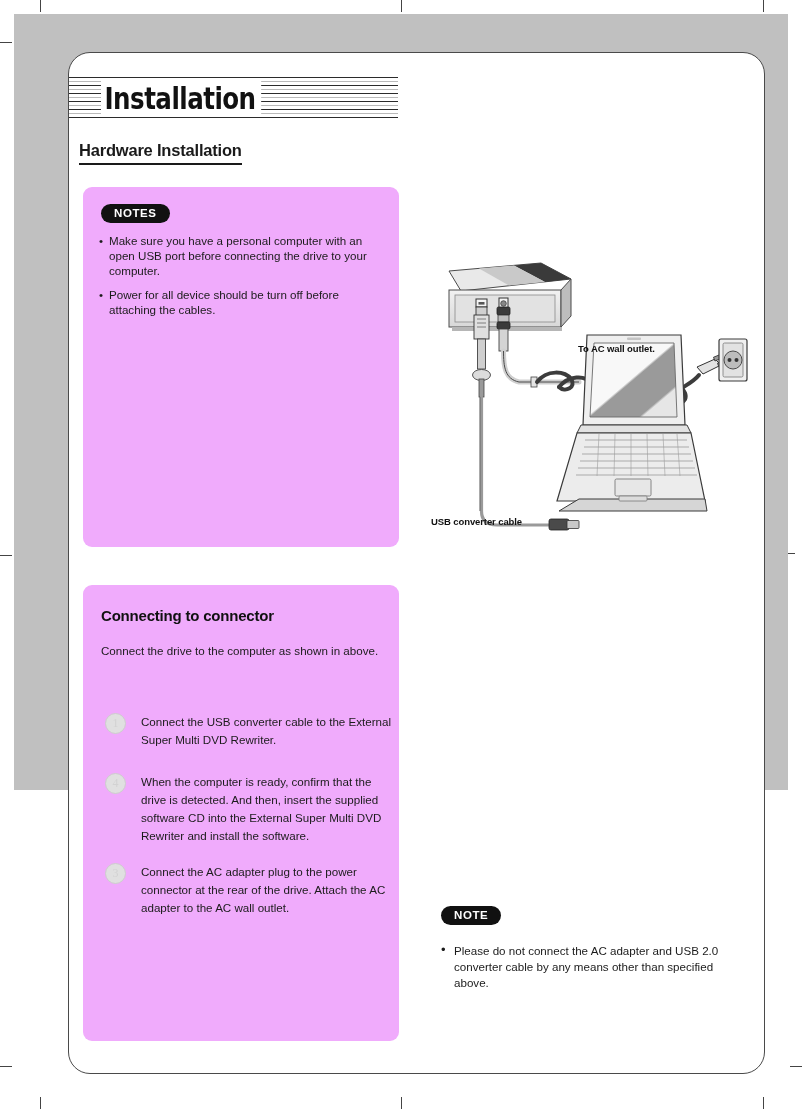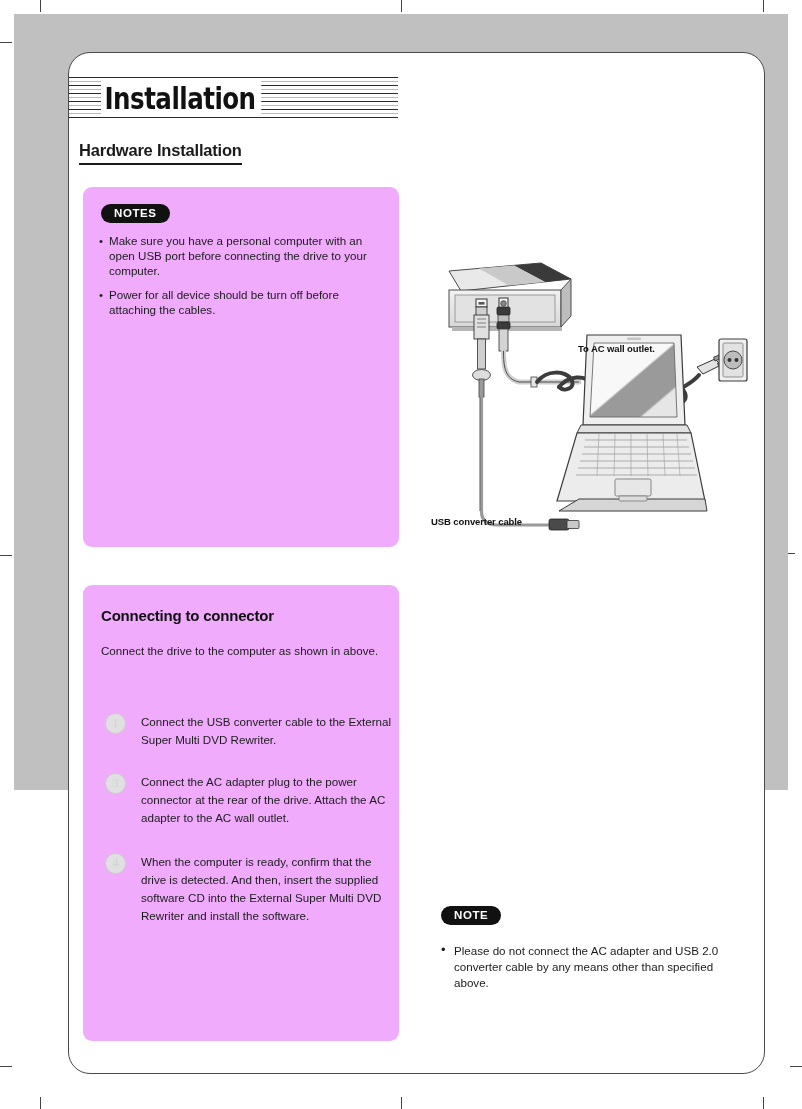--- a/index.html
+++ b/index.html
@@ -325,27 +325,27 @@
 
     <div class="panel" id="panel-connecting">
       <div class="panel-title">Connecting to connector</div>
       <div class="panel-intro">Connect the drive to the computer as shown in above.</div>
 
       <div class="steps">
         <div class="step" style="margin-bottom:24px;">
           <span class="step-num">1</span>
           <span class="step-text">Connect the USB converter cable to the External Super Multi DVD Rewriter.</span>
         </div>
+        <div class="step">
+          <span class="step-num">4</span>
+          <span class="step-text">When the computer is ready, confirm that the drive is detected. And then, insert the supplied software CD into the External Super Multi DVD Rewriter and install the software.</span>
+        </div>
         <div class="step" style="margin-bottom:26px;">
           <span class="step-num">3</span>
           <span class="step-text">Connect the AC adapter plug to the power connector at the rear of the drive. Attach the AC adapter to the AC wall outlet.</span>
-        </div>
-        <div class="step">
-          <span class="step-num">4</span>
-          <span class="step-text">When the computer is ready, confirm that the drive is detected. And then, insert the supplied software CD into the External Super Multi DVD Rewriter and install the software.</span>
         </div>
       </div>
     </div>
 
     <div id="note-right">
       <div class="pill-row">
         <span class="note-pill">NOTE</span>
       </div>
       <ul>
         <li>

